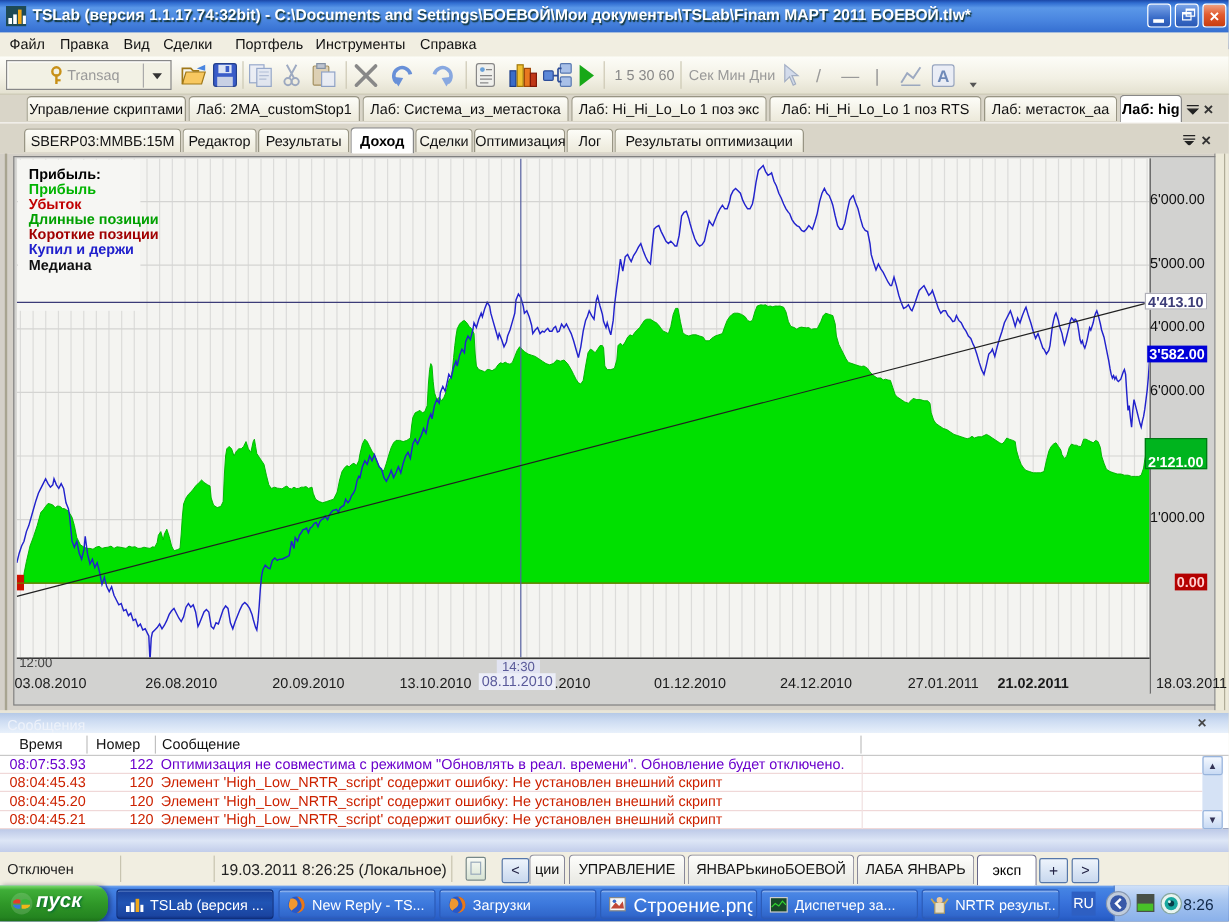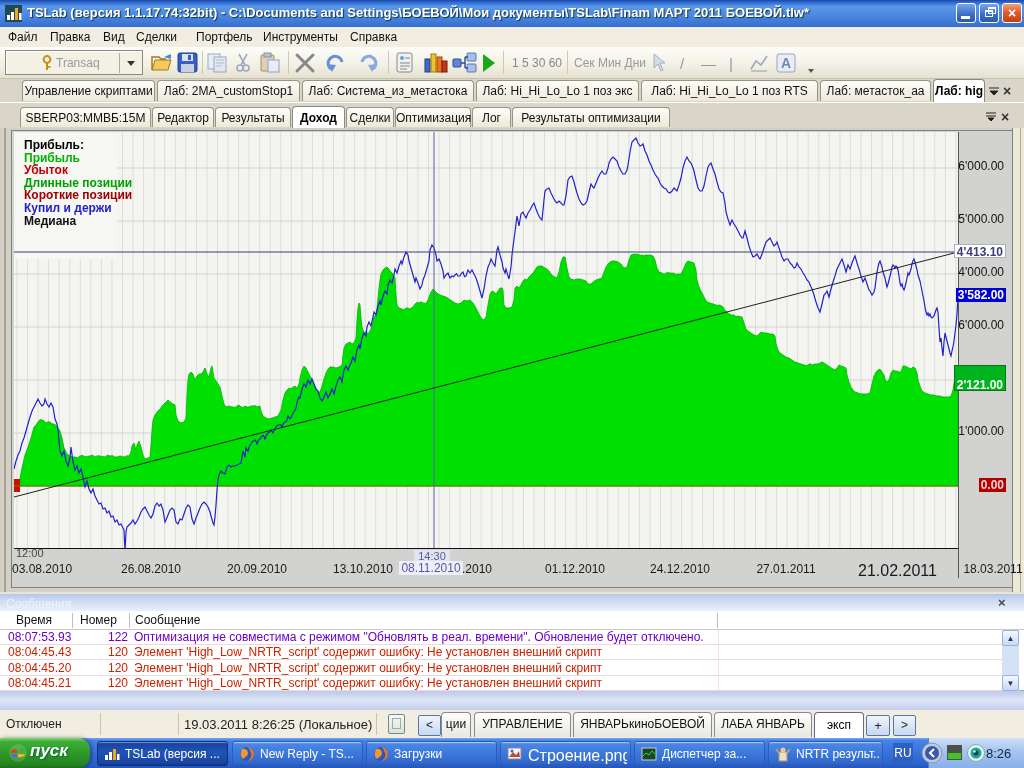--- a/index.html
+++ b/index.html
@@ -288,21 +288,21 @@
     <div style="position:absolute;right:7px;top:478px;height:14px;line-height:14px;font-size:12px;padding:0 2px;background:#b40000;color:#ffd0d0;font-weight:bold;">0.00</div>
   </div>
 <div class="abs" style="left:14px;top:548px;width:944px;height:30px;background:#d2d2d0;border-top:1px solid #111;"></div>
 <div style="position:absolute;left:12px;top:562px;width:66px;text-align:left;font-size:12px;color:#1a1a1a;">03.08.2010</div>
 <div style="position:absolute;left:118px;top:562px;width:66px;text-align:center;font-size:12px;color:#1a1a1a;">26.08.2010</div>
 <div style="position:absolute;left:224px;top:562px;width:66px;text-align:center;font-size:12px;color:#1a1a1a;">20.09.2010</div>
 <div style="position:absolute;left:330px;top:562px;width:66px;text-align:center;font-size:12px;color:#1a1a1a;">13.10.2010</div>
 <div style="position:absolute;left:542px;top:562px;width:66px;text-align:center;font-size:12px;color:#1a1a1a;">01.12.2010</div>
 <div style="position:absolute;left:647px;top:562px;width:66px;text-align:center;font-size:12px;color:#1a1a1a;">24.12.2010</div>
 <div style="position:absolute;left:753px;top:562px;width:66px;text-align:center;font-size:12px;color:#1a1a1a;">27.01.2011</div>
-<div style="position:absolute;left:858px;top:562px;width:66px;text-align:center;font-size:16px;color:#1a1a1a;">21.02.2011</div>
+<div style="position:absolute;left:828px;top:562px;width:66px;text-align:center;font-size:12px;color:#1a1a1a;font-weight:bold;">21.02.2011</div>
 <div style="position:absolute;left:960px;top:562px;width:66px;text-align:center;font-size:12px;color:#1a1a1a;">18.03.2011</div>
 <div style="position:absolute;left:462px;top:562px;font-size:12px;color:#1a1a1a;">.2010</div>
 <div style="position:absolute;left:16px;top:547px;font-size:11px;color:#444;">12:00</div>
 <div style="position:absolute;left:414px;top:550px;width:36px;text-align:center;font-size:11px;color:#5a5a9a;background:#e2e4f2;">14:30</div>
 <div style="position:absolute;left:399px;top:561px;width:64px;text-align:center;font-size:12px;color:#5a5a9a;background:#eceef8;">08.11.2010</div>
 <div class="abs" style="left:0;top:592px;width:1024px;height:19px;background:linear-gradient(180deg,#b4c8e6,#cddcf2 40%,#e9f1fb);border-top:2px solid #e8e5d8;">
  <div style="position:absolute;left:6px;top:3px;font-size:12px;color:#eef2fa;">Сообщения</div>
  <div style="position:absolute;left:998px;top:1px;font-size:13px;color:#444;font-weight:bold;">×</div>
 </div>
 <div class="abs" style="left:0;top:611px;width:1024px;height:80px;background:#fff;border-bottom:1px solid #a0a8c0;">

